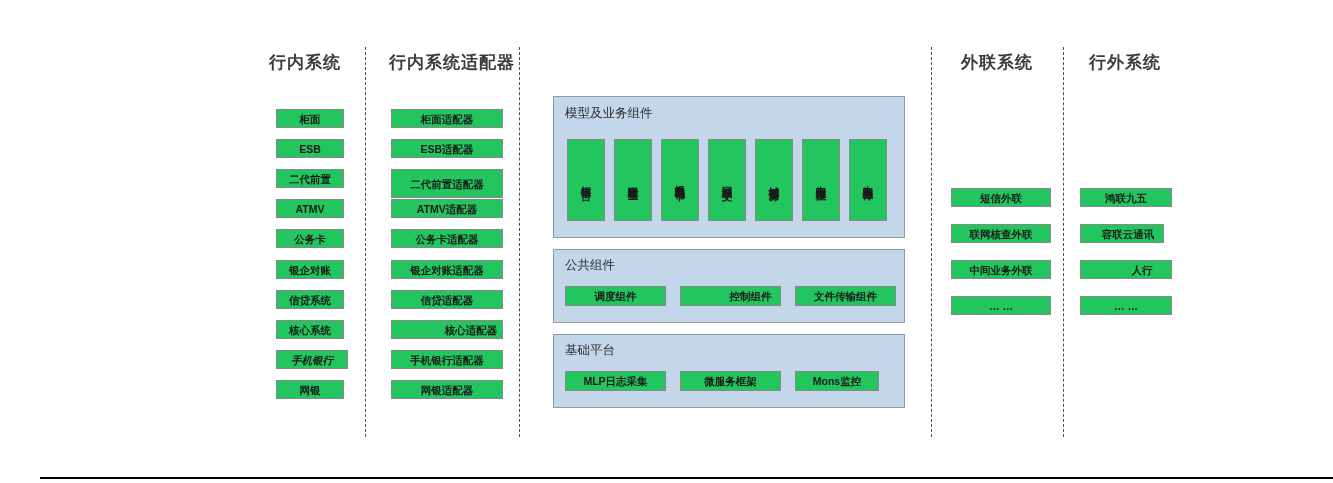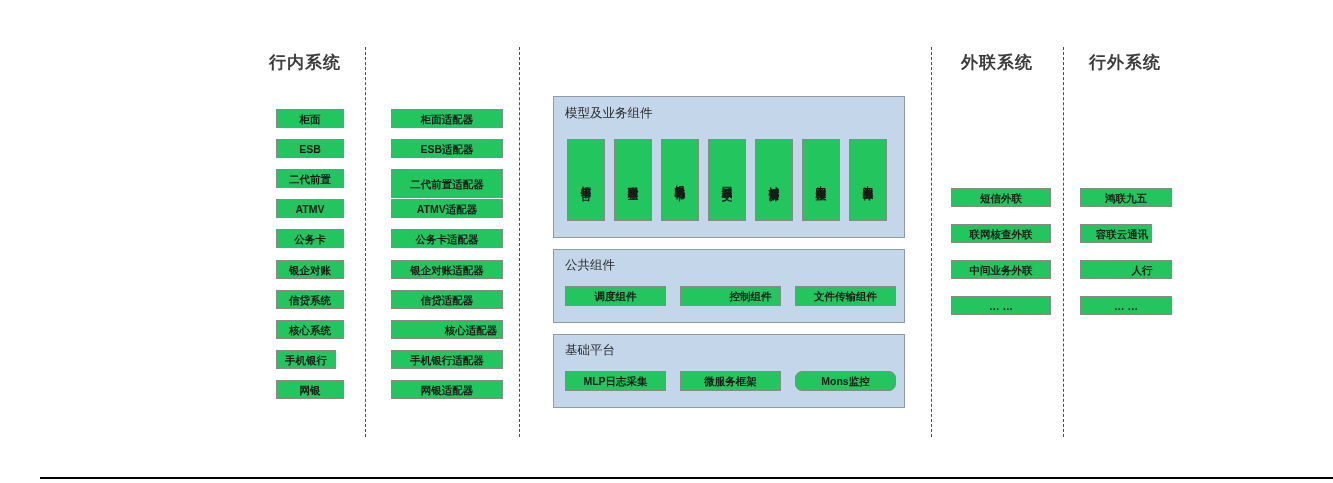--- a/index.html
+++ b/index.html
@@ -95,23 +95,24 @@
 
   <div class="col-title" style="left:210px; top:52px; width:110px;">行内系统</div>
   <div class="gbox" style="left:236px; top:109px; width:68px; height:19px;">柜面</div>
   <div class="gbox" style="left:236px; top:139px; width:68px; height:19px;">ESB</div>
   <div class="gbox" style="left:236px; top:169px; width:68px; height:19px;">二代前置</div>
   <div class="gbox" style="left:236px; top:199px; width:68px; height:19px;">ATMV</div>
   <div class="gbox" style="left:236px; top:229px; width:68px; height:19px;">公务卡</div>
   <div class="gbox" style="left:236px; top:260px; width:68px; height:19px;">银企对账</div>
   <div class="gbox" style="left:236px; top:290px; width:68px; height:19px;">信贷系统</div>
   <div class="gbox" style="left:236px; top:320px; width:68px; height:19px;">核心系统</div>
-  <div class="gbox" style="left:236px; top:350px; width:60px; height:19px;">手机银行</div>
+  <div class="gbox" style="left:236px; top:350px; width:72px; height:19px;font-style:italic;">手机银行</div>
   <div class="gbox" style="left:236px; top:380px; width:68px; height:19px;">网银</div>
 
+  <div class="col-title" style="left:341px; top:52px; width:142px;">行内系统适配器</div>
   <div class="gbox" style="left:351px; top:109px; width:112px; height:19px;">柜面适配器</div>
   <div class="gbox" style="left:351px; top:139px; width:112px; height:19px;">ESB适配器</div>
   <div class="gbox" style="left:351px; top:169px; width:112px; height:29px;">二代前置适配器</div>
   <div class="gbox" style="left:351px; top:199px; width:112px; height:19px;">ATMV适配器</div>
   <div class="gbox" style="left:351px; top:229px; width:112px; height:19px;">公务卡适配器</div>
   <div class="gbox" style="left:351px; top:260px; width:112px; height:19px;">银企对账适配器</div>
   <div class="gbox" style="left:351px; top:290px; width:112px; height:19px;">信贷适配器</div>
   <div class="gbox" style="left:351px; top:320px; width:112px; height:19px;padding-left:48px;">核心适配器</div>
   <div class="gbox" style="left:351px; top:350px; width:112px; height:19px;">手机银行适配器</div>
   <div class="gbox" style="left:351px; top:380px; width:112px; height:19px;">网银适配器</div>
@@ -130,29 +131,29 @@
   <div class="panel" style="left:513px; top:249px; width:352px; height:74px;"></div>
   <div class="panel-title" style="left:525px; top:257px;">公共组件</div>
   <div class="gbox" style="left:525px; top:286px; width:101px; height:20px;">调度组件</div>
   <div class="gbox" style="left:640px; top:286px; width:101px; height:20px;padding-left:40px;">控制组件</div>
   <div class="gbox" style="left:755px; top:286px; width:101px; height:20px;">文件传输组件</div>
 
   <div class="panel" style="left:513px; top:334px; width:352px; height:74px;"></div>
   <div class="panel-title" style="left:525px; top:342px;">基础平台</div>
   <div class="gbox" style="left:525px; top:371px; width:101px; height:20px;">MLP日志采集</div>
   <div class="gbox" style="left:640px; top:371px; width:101px; height:20px;">微服务框架</div>
-  <div class="gbox" style="left:755px; top:371px; width:101px; height:20px;border-radius:7px;">Mons监控</div>
+  <div class="gbox" style="left:755px; top:371px; width:84px; height:20px;">Mons监控</div>
 
   <div class="col-title" style="left:902px; top:52px; width:110px;">外联系统</div>
   <div class="gbox" style="left:911px; top:188px; width:100px; height:19px;">短信外联</div>
   <div class="gbox" style="left:911px; top:224px; width:100px; height:19px;">联网核查外联</div>
   <div class="gbox" style="left:911px; top:260px; width:100px; height:19px;">中间业务外联</div>
   <div class="gbox" style="left:911px; top:296px; width:100px; height:19px;">… …</div>
 
   <div class="col-title" style="left:1030px; top:52px; width:110px;">行外系统</div>
   <div class="gbox" style="left:1040px; top:188px; width:92px; height:19px;">鸿联九五</div>
-  <div class="gbox" style="left:1040px; top:224px; width:72px; height:19px;padding-left:12px;">容联云通讯</div>
+  <div class="gbox" style="left:1040px; top:224px; width:84px; height:19px;padding-left:12px;">容联云通讯</div>
   <div class="gbox" style="left:1040px; top:260px; width:92px; height:19px;padding-left:32px;">人行</div>
   <div class="gbox" style="left:1040px; top:296px; width:92px; height:19px;">… …</div>
 
   <div class="page-rule"></div>
 
 </div>
 
 </body></html>

